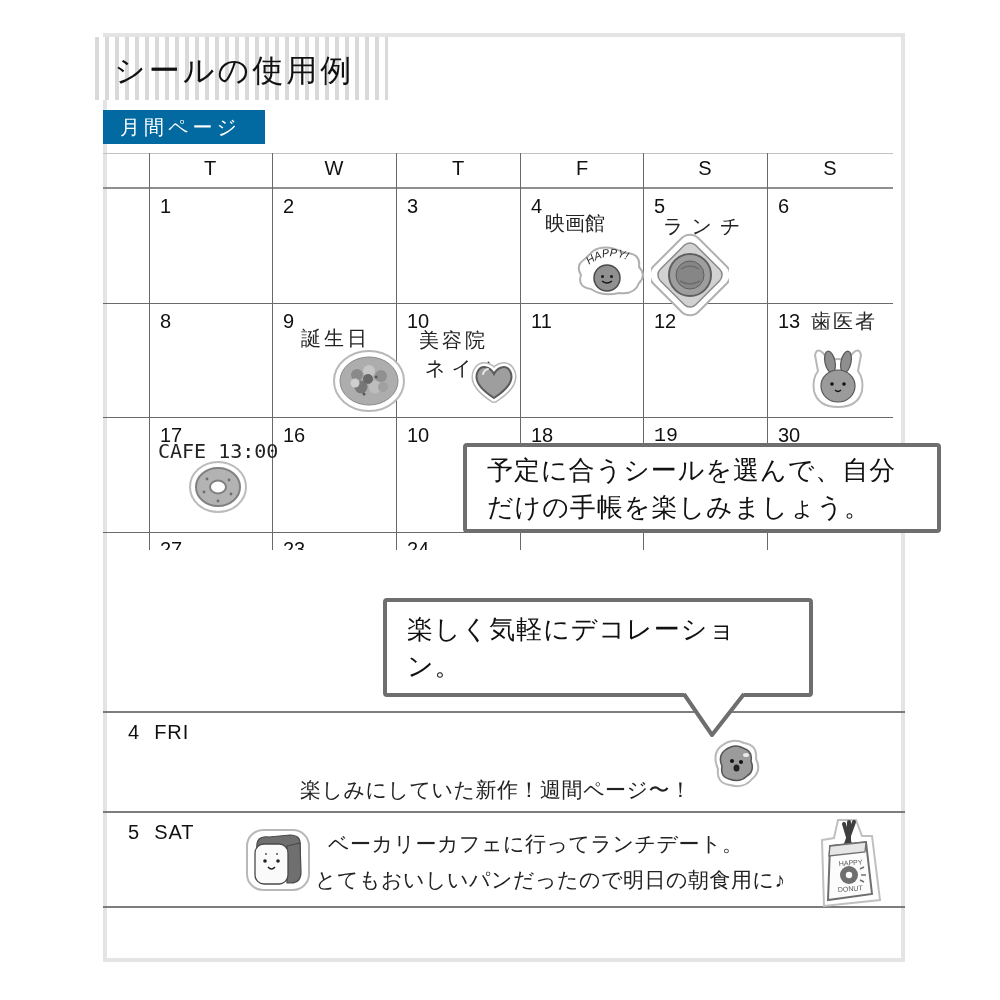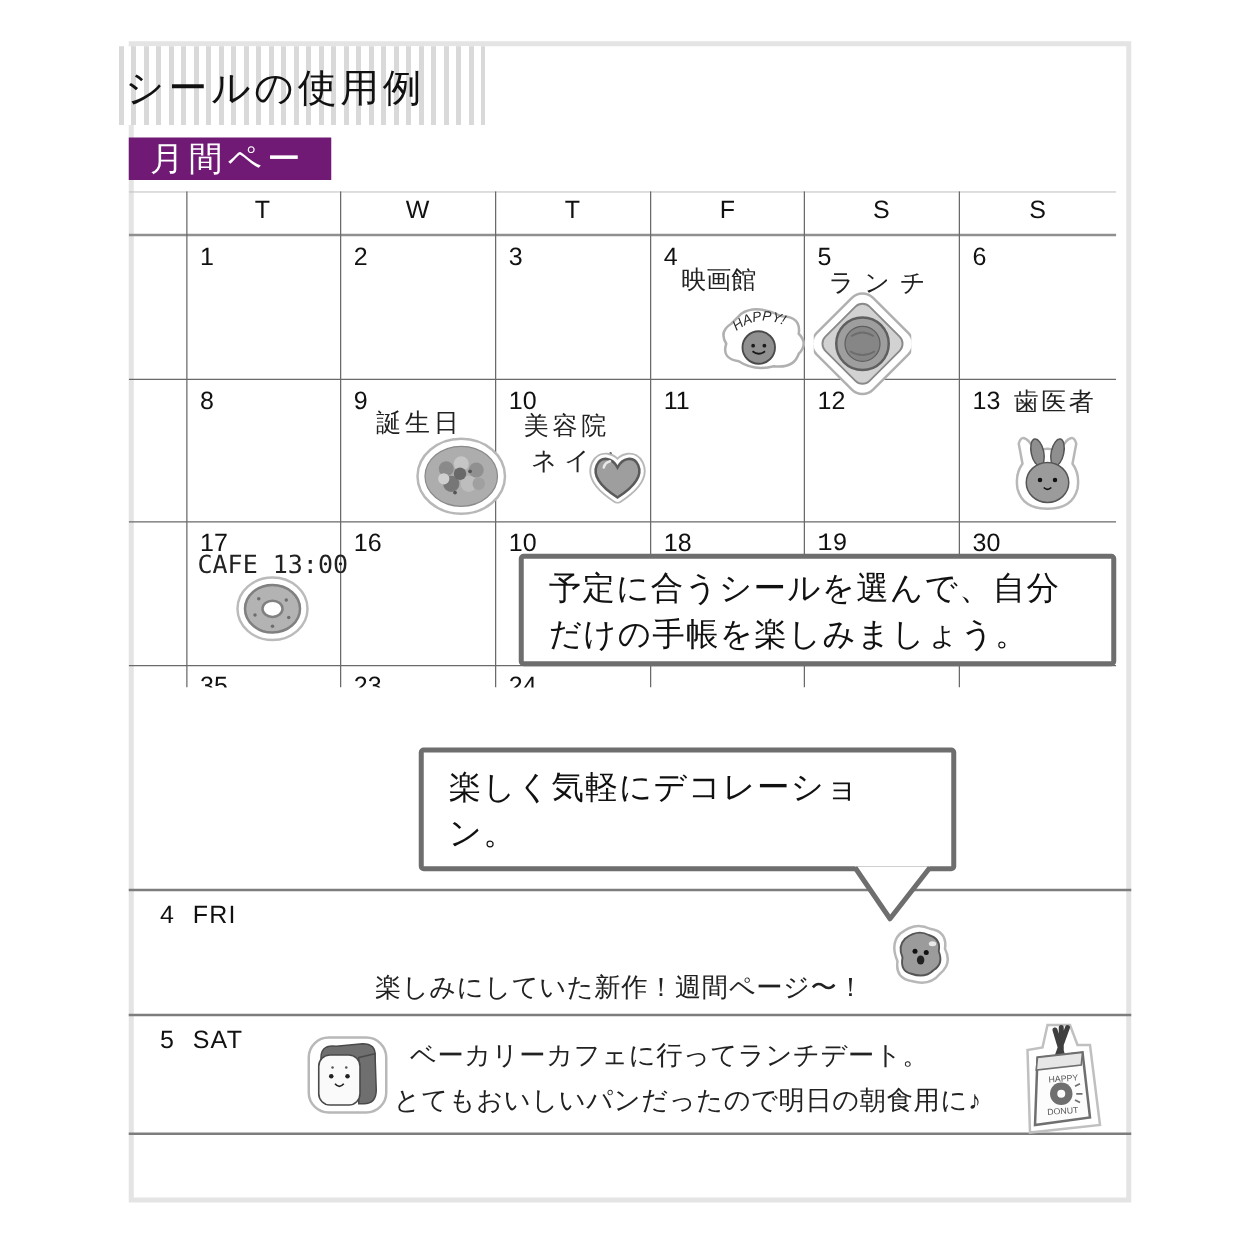--- a/index.html
+++ b/index.html
@@ -3,36 +3,36 @@
 <meta charset="utf-8">
 <style>
   html,body{margin:0;padding:0;background:#fff;}
   .canvas{position:relative;width:1000px;height:1000px;background:#fff;overflow:hidden;
           font-family:"Liberation Sans",sans-serif;color:#1a1a1a;}
   .abs{position:absolute;}
   .page{left:103px;top:33px;width:802px;height:929px;border:4px solid #e4e4e4;
         box-sizing:border-box;background:#fff;}
   .title-stripes{left:95px;top:37px;width:293px;height:63px;
         background:repeating-linear-gradient(90deg,#d9d9d9 0 4px,#ffffff 4px 10px);}
-  .title-text{left:100px;top:50px;font-size:31px;letter-spacing:3px;color:#111;text-align:right;}
-  .section-label{width:162px;height:34px;background:#701a75;color:#fff;font-size:27px;
+  .title-text{left:114px;top:50px;font-size:31px;letter-spacing:3px;color:#111;text-align:right;}
+  .section-label{width:162px;height:34px;background:#0369a1;color:#fff;font-size:20px;
         letter-spacing:4px;line-height:34px;padding-left:17px;box-sizing:border-box;}
   .cal{left:103px;top:153px;width:790px;height:397px;overflow:hidden;}
   .vline{position:absolute;top:0;height:397px;width:1px;background:#6a6a6a;}
   .hline{position:absolute;left:0;width:790px;height:1px;background:#6a6a6a;}
   .cal-top{height:1px;background:#c2c2c2;}
   .cal-headline{height:2px;background:#8f8f8f;}
   .day-h{position:absolute;top:4px;width:44px;text-align:center;font-size:20px;color:#111;}
   .date{position:absolute;font-size:20px;color:#111;}
   .note{position:absolute;font-size:20px;color:#222;}
   .mono{font-family:"DejaVu Sans Mono",monospace;}
   .sticker{position:absolute;}
   .bubble{position:absolute;background:#fff;border:4px solid #6e6e6e;border-radius:4px;
         box-sizing:border-box;font-size:26px;letter-spacing:1px;line-height:37px;
-        padding:5px 20px;z-index:5;color:#111;}
+        padding:5px 20px;z-index:5;color:#111;margin-left:48px;}
   .tail{position:absolute;z-index:6;}
   .wline{position:absolute;left:103px;width:802px;height:2px;background:#7d7d7d;}
   .wday{position:absolute;font-size:20px;letter-spacing:1px;color:#111;display:flex;gap:14px;}
   .hand{position:absolute;font-size:21px;color:#222;letter-spacing:0.5px;white-space:nowrap;}
   svg text{font-family:"Liberation Sans",sans-serif;}
 </style>
 </head>
 <body>
 
 <div class="canvas">
@@ -79,21 +79,21 @@
     <div class="date" style="left:551px;top:157px;">12</div>
     <div class="date" style="left:675px;top:157px;">13</div>
 
     <div class="date" style="left:57px;top:271px;">17</div>
     <div class="date" style="left:180px;top:271px;">16</div>
     <div class="date" style="left:304px;top:271px;">10</div>
     <div class="date" style="left:428px;top:271px;">18</div>
     <div class="date" style="left:551px;top:271px;font-family:Liberation Mono, monospace;">19</div>
     <div class="date" style="left:675px;top:271px;">30</div>
 
-    <div class="date" style="left:57px;top:385px;">35</div>
+    <div class="date" style="left:57px;top:385px;">27</div>
     <div class="date" style="left:180px;top:385px;">23</div>
     <div class="date" style="left:304px;top:385px;">24</div>
 
     <div class="note" style="left:442px;top:57px;">映画館</div>
     <div class="note" style="left:560px;top:60px;letter-spacing:8px;">ランチ</div>
     <div class="note" style="left:198px;top:172px;letter-spacing:3px;">誕生日</div>
     <div class="note" style="left:316px;top:174px;letter-spacing:3px;">美容院</div>
     <div class="note" style="left:322px;top:202px;letter-spacing:6px;">ネイル</div>
     <div class="note" style="left:708px;top:155px;letter-spacing:2px;">歯医者</div>
     <div class="note mono" style="left:55px;top:286px;text-align:right;">CAFE 13:00</div>

